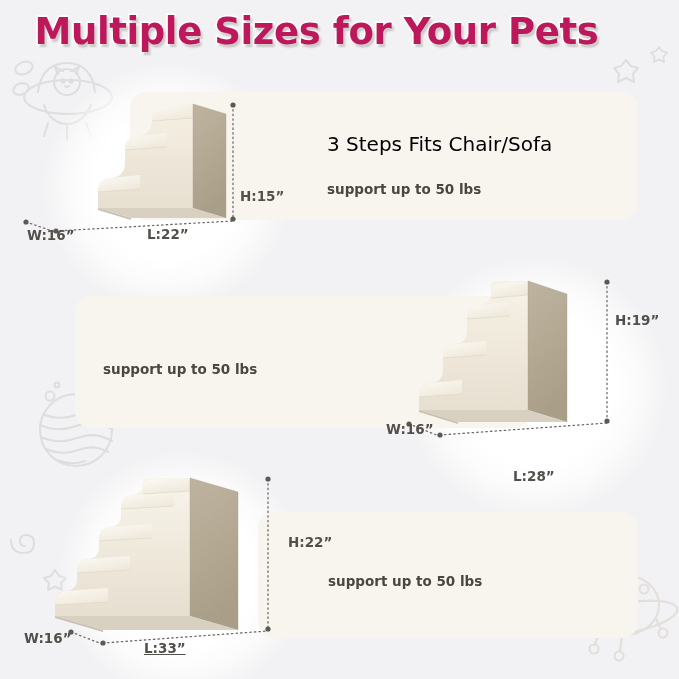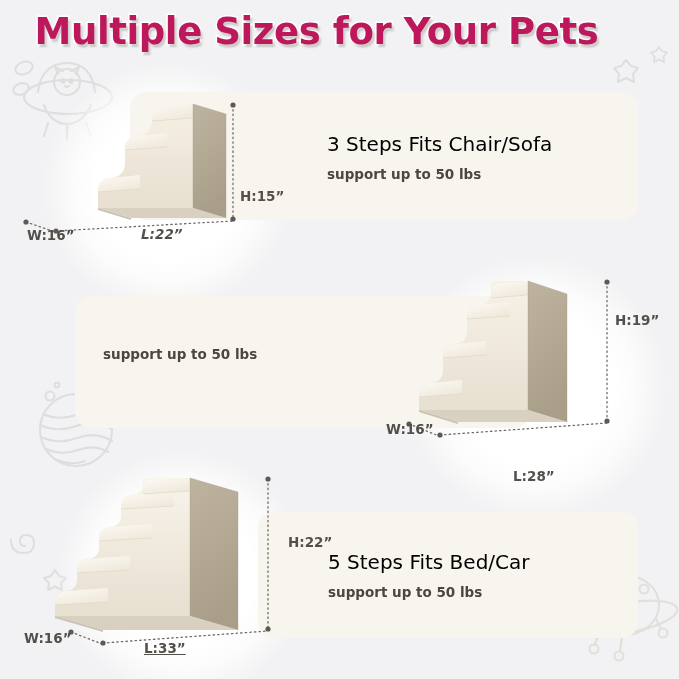--- a/index.html
+++ b/index.html
@@ -84,21 +84,21 @@
     line-height: 26px;
     color: #000000;
     white-space: nowrap;
   }
   .row-sub {
     font-family: "DejaVu Sans", sans-serif;
     font-weight: bold;
     font-size: 13.5px;
     line-height: 20px;
     color: #4a4641;
-    margin-top: 7px;
+    margin-top: 22px;
     white-space: nowrap;
   }
 
   
   .product {
     position: absolute;
     z-index: 5;
   }
   .product svg { display: block; }
 
@@ -281,21 +281,21 @@
         <circle cx="213" cy="9" r="2.6"></circle>
         <circle cx="213" cy="123" r="2.6"></circle>
         <circle cx="36" cy="135" r="2.6"></circle>
         <circle cx="6" cy="126" r="2.6"></circle>
       </g>
     </svg>
   </div>
 
   <div class="dim-label" style="left:240px; top:143px;margin-top:45px;">H:15”</div>
   <div class="dim-label" style="left:27px; top:227px;">W:16”</div>
-  <div class="dim-label" style="left:141px; top:226px;font-style:italic;">L:22”</div>
+  <div class="dim-label" style="left:147px; top:226px;">L:22”</div>
 
   <div class="row-text" style="left:327px; top:131px;">
     <div class="row-title">3 Steps Fits Chair/Sofa</div>
     <div class="row-sub">support up to 50 lbs</div>
   </div>
 
   <div class="glow" style="left:403px; top:255px; width:265px; height:265px;"></div>
   <div class="panel" style="left:75px; top:296px; width:455px; height:132px;"></div>
 
   <div class="product" style="left:416px; top:278px;">
@@ -452,17 +452,16 @@
         <circle cx="57" cy="157" r="2.6"></circle>
       </g>
     </svg>
   </div>
 
   <div class="dim-label" style="left:276px; top:534px;margin-left:12px;">H:22”</div>
   <div class="dim-label" style="left:24px; top:630px;">W:16”</div>
   <div class="dim-label" style="left:144px; top:640px;text-decoration:underline;">L:33”</div>
 
   <div class="row-text" style="left:328px; top:549px;">
-    <div class="row-title">5 Steps Fits Bed/Car</div>
     <div class="row-sub">support up to 50 lbs</div>
   </div>
 
 </div>
 
 </body></html>

